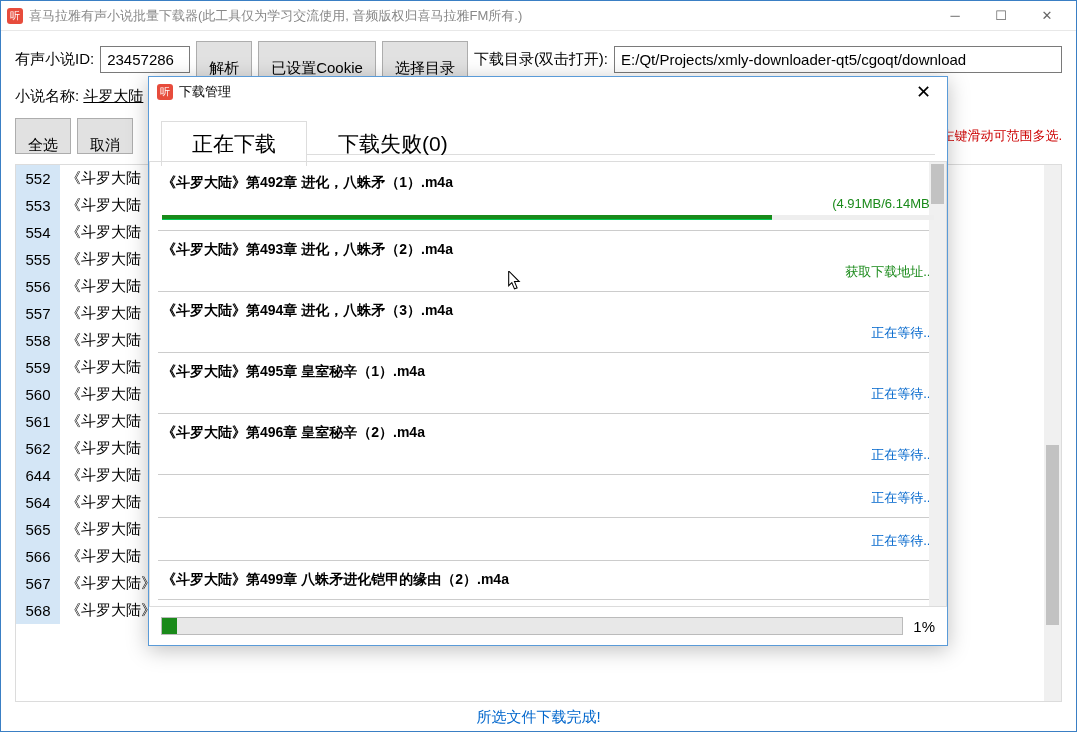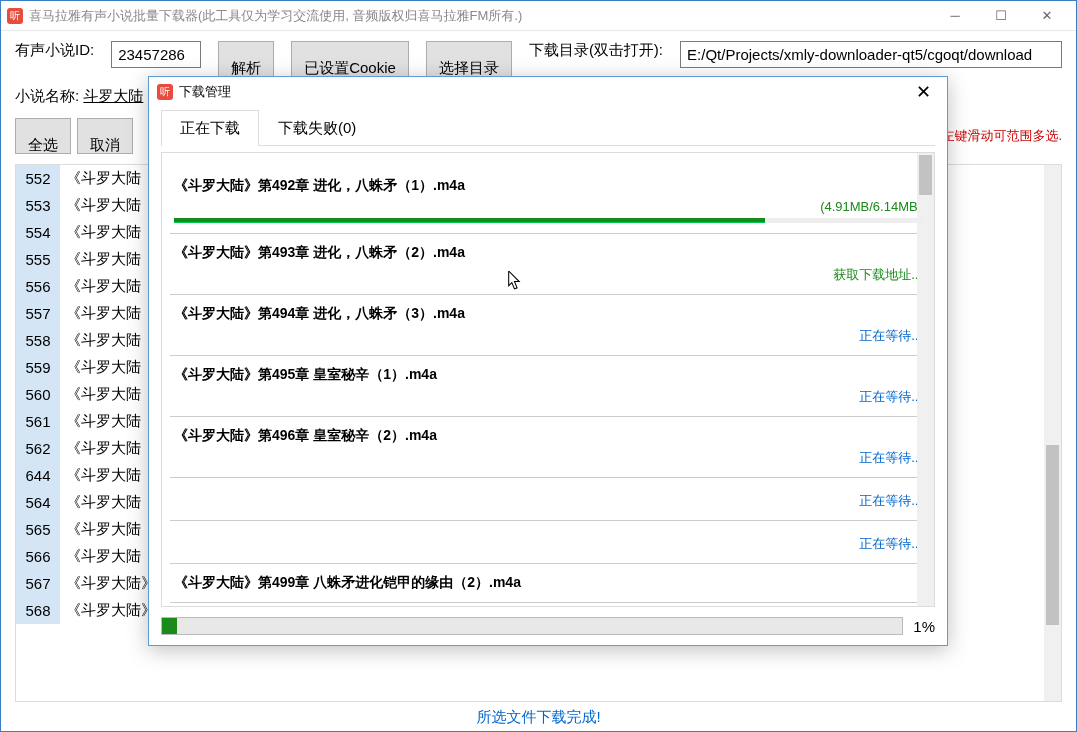--- a/index.html
+++ b/index.html
@@ -6,21 +6,21 @@
 body { font-family: "Microsoft YaHei", sans-serif; font-size: 13px; background: #fff; width: 1077px; height: 732px; overflow: hidden; position: relative; }
 
 .window { width: 1077px; height: 732px; border: 1px solid #3a7fc4; display: flex; flex-direction: column; }
 
 .titlebar { height: 30px; display: flex; align-items: center; padding: 0 6px; background: #fff; border-bottom: 1px solid #e8e8e8; }
 .titlebar-icon { width: 16px; height: 16px; background: #e74c3c; border-radius: 3px; color: #fff; display: inline-flex; align-items: center; justify-content: center; font-size: 10px; margin-right: 6px; }
 .titlebar-text { color: #888; flex: 1; }
 .win-controls { display: flex; }
 .win-btn { width: 46px; height: 30px; display: flex; align-items: center; justify-content: center; color: #666; cursor: pointer; }
 
-.toolbar { padding: 10px 14px; display: flex; align-items: flex-start; gap: 17px; }
+.toolbar { padding: 10px 14px; display: flex; align-items: center; gap: 6px; }
 .toolbar label { font-size: 15px; }
 .text-input { border: 1px solid #7a7a7a; padding: 3px 6px; font-size: 15px; height: 27px; }
 .btn { border: 1px solid #adadad; background: #e1e1e1; padding: 17px 12px; font-size: 15px; height: 27px; cursor: pointer; }
 
 .novelname-row { padding: 0 14px 6px; font-size: 15px; }
 .novelname-row .value { text-decoration: underline; text-align: center; }
 
 .actionbar { padding: 6px 14px; display: flex; align-items: center; gap: 6px; }
 .red-note { color: #c00; margin-left: auto; font-size: 13px; }
 
@@ -33,24 +33,24 @@
 td.idx { background: #d4e6f6; width: 44px; text-align: center; }
 
 .status-bar { padding: 4px 6px; color: #0066cc; font-size: 15px; text-align: center; }
 
 
 .modal { position: absolute; left: 148px; top: 76px; width: 800px; height: 570px; background: #fff; border: 1px solid #5a9bd8; box-shadow: 0 4px 20px rgba(0,0,0,.25); display: flex; flex-direction: column; }
 .modal-titlebar { height: 30px; display: flex; align-items: center; padding: 0 8px; }
 .modal-close { margin-left: auto; font-size: 18px; cursor: pointer; padding: 0 8px; }
 
 .tabs { display: flex; border-bottom: 1px solid #ddd; margin: 2px 12px 0; }
-.tab { padding: 8px 18px; font-size: 15px; border: 1px solid transparent; border-bottom: none; cursor: pointer; position: relative; top: 1px; }
+.tab { padding: 8px 30px; font-size: 21px; border: 1px solid transparent; border-bottom: none; cursor: pointer; position: relative; top: 12px; }
 .tab.active { border-color: #ddd; background: #fff; }
 
-.dl-list { flex: 1; margin: 6px 12px; border: 1px solid #dcdcdc; overflow-y: auto; padding: 14px 8px; position: relative; }
+.dl-list { flex: 1; margin: 6px 0; border: 1px solid #dcdcdc; overflow-y: auto; padding: 2px 8px; position: relative; }
 .dl-item { padding: 10px 4px; border-bottom: 1px solid #ccc; }
 .dl-name { font-weight: bold; font-size: 14px; }
 .dl-sub { display: flex; justify-content: flex-end; margin-top: 4px; font-size: 13px; }
 .dl-sub .green { color: #1a8a1a; }
 .dl-sub .blue { color: #0066cc; }
 .prog-bar { height: 5px; background: #eee; position: relative; margin-top: 4px; }
 .prog-fill { height: 100%; background: #1a8a1a; position: absolute; left: 0; top: 0; border-bottom: 1px solid #0c5; }
 
 .overall { margin: 4px 12px 10px; display: flex; align-items: center; gap: 10px; }
 .overall-bar { flex: 1; height: 18px; border: 1px solid #bbb; position: relative; background: #e8e8e8; }

